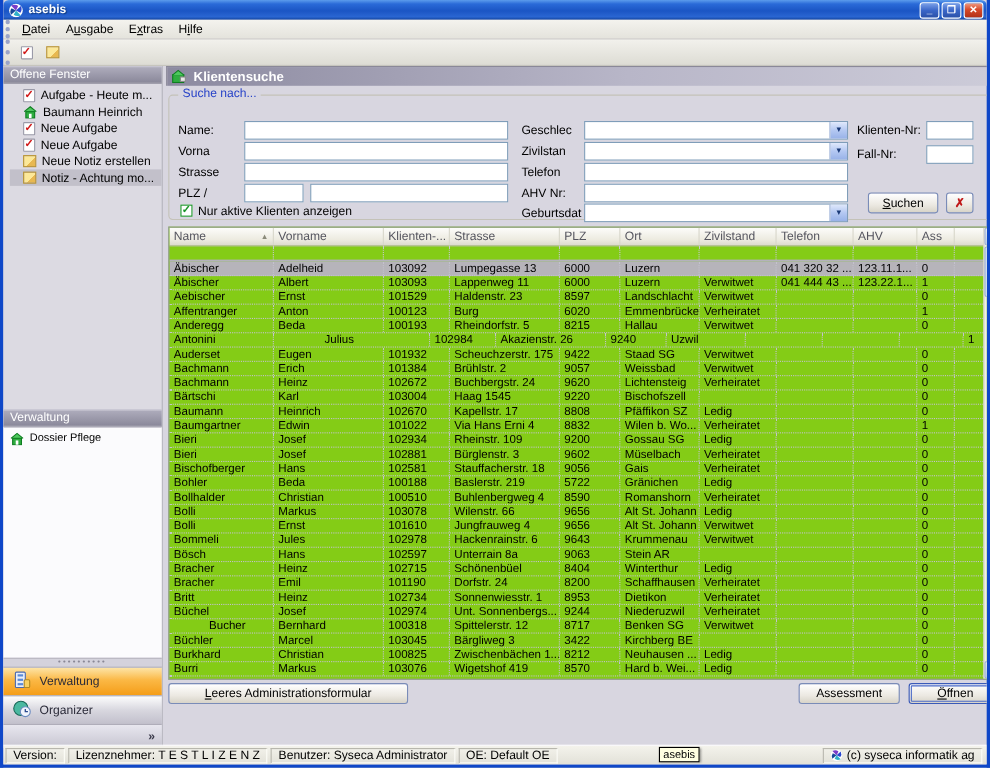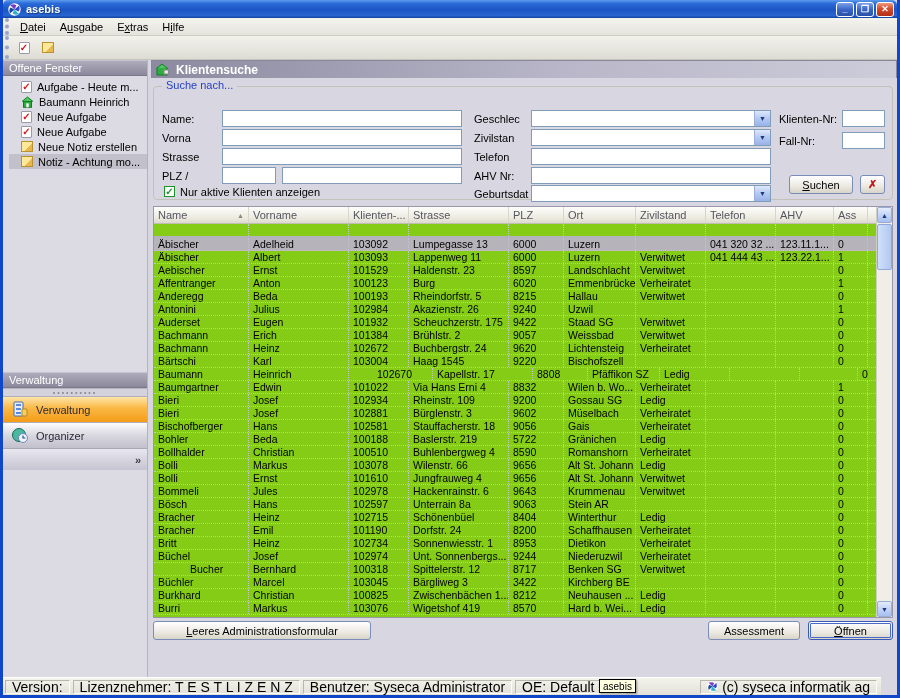--- a/index.html
+++ b/index.html
@@ -98,22 +98,22 @@
 
   
   .count-row { display:flex; gap:30px; margin:5px 0 0 6px; height:15px; }
   .btn-row { display:flex; align-items:center; margin:3px 4px 0 2px; }
   .btn-admin { width:218px; height:19px; }
   .spacer { flex:1; }
   .btn-assessment { width:92px; height:19px; margin-right:8px; }
   .btn-open { width:85px; height:19px; }
 
   
-  .statusbar { position:absolute; left:0; right:16px; bottom:0; height:18px; background:linear-gradient(180deg,#f4f3ec,#e2e1d8);
-    border-top:1px solid #fff; display:flex; align-items:center; font-size:14px; padding:0 2px; }
+  .statusbar { position:absolute; left:0; right:0; bottom:0; height:18px; background:linear-gradient(180deg,#f4f3ec,#e2e1d8);
+    border-top:1px solid #fff; display:flex; align-items:center; font-size:11px; padding:0 2px; }
   .seg { height:14px; display:inline-flex; align-items:center; padding:0 6px; margin-right:3px;
     border:1px solid; border-color:#b8b7ae #fdfdf8 #fdfdf8 #b8b7ae; white-space:nowrap; }
   .seg.right { margin-left:auto; margin-right:2px; gap:4px; }
   .tooltip { position:absolute; left:596px; bottom:2px; background:#ffffe1; border:1px solid #000; padding:0 3px; font-size:10px; height:14px; line-height:13px; box-shadow:1px 1px 2px rgba(0,0,0,.4); z-index:5; }
   u { text-decoration:underline; }
 </style>
 </head>
 <body>
 
 <div class="window">
@@ -188,20 +188,32 @@
           <div class="ow-item">
             <span class="li-icon note-icon"></span>
             <span>Neue Notiz erstellen</span>
           </div>
           <div class="ow-item selected">
             <span class="li-icon note-icon"></span>
             <span>Notiz - Achtung mo...</span>
           </div>
         </div>
       <div class="panel-header">Verwaltung</div>
+      <div class="verw-area">
+          <div class="ow-item">
+            <span class="li-icon house-icon">
+              <svg viewBox="0 0 13 12">
+                <path d="M1 5.5 L6.5 1 L12 5.5" fill="#4ec85e" stroke="#0e7d20"></path>
+                <rect x="2.5" y="5.5" width="8" height="5.8" fill="#2fae40" stroke="#0e7d20"></rect>
+                <rect x="5.3" y="7.4" width="2.4" height="3.9" fill="#fff"></rect>
+              </svg>
+            </span>
+            <span>Dossier Pflege</span>
+          </div>
+        </div>
       <div class="gripline">
           <span>••••••••••</span>
         </div>
       <div>
           <div class="nav-btn active">
             <span><svg class="nav-ico" viewBox="0 0 18 18">
                 <rect x="3" y="2" width="9" height="14" rx="1" fill="#e8eef8" stroke="#4a6ab0"></rect>
                 <rect x="5" y="4" width="5" height="2" fill="#5a8ad8"></rect>
                 <rect x="5" y="8" width="5" height="2" fill="#5a8ad8"></rect>
                 <rect x="5" y="12" width="5" height="2" fill="#5a8ad8"></rect>
@@ -384,21 +396,21 @@
               <div class="td" style="width: 100px;">Rheindorfstr. 5</div>
               <div class="td" style="width: 55px;">8215</div>
               <div class="td" style="width: 72px;">Hallau</div>
               <div class="td" style="width: 70px;">Verwitwet</div>
               <div class="td" style="width: 70px;"></div>
               <div class="td" style="width: 58px;"></div>
               <div class="td" style="width: 34px;">0</div>
             </div>
             <div class="tr">
               <div class="td" style="width: 95px;">Antonini</div>
-              <div class="td" style="width: 100px;">Julius</div>
+              <div class="td" style="width: 100px; margin-left: 42px;">Julius</div>
               <div class="td" style="width: 60px;">102984</div>
               <div class="td" style="width: 100px;">Akazienstr. 26</div>
               <div class="td" style="width: 55px;">9240</div>
               <div class="td" style="width: 72px;">Uzwil</div>
               <div class="td" style="width: 70px;"></div>
               <div class="td" style="width: 70px;"></div>
               <div class="td" style="width: 58px;"></div>
               <div class="td" style="width: 34px;">1</div>
             </div>
             <div class="tr">
@@ -445,21 +457,21 @@
               <div class="td" style="width: 55px;">9220</div>
               <div class="td" style="width: 72px;">Bischofszell</div>
               <div class="td" style="width: 70px;"></div>
               <div class="td" style="width: 70px;"></div>
               <div class="td" style="width: 58px;"></div>
               <div class="td" style="width: 34px;">0</div>
             </div>
             <div class="tr">
               <div class="td" style="width: 95px;">Baumann</div>
               <div class="td" style="width: 100px;">Heinrich</div>
-              <div class="td" style="width: 60px; margin-left: 24px;">102670</div>
+              <div class="td" style="width: 60px;">102670</div>
               <div class="td" style="width: 100px;">Kapellstr. 17</div>
               <div class="td" style="width: 55px;">8808</div>
               <div class="td" style="width: 72px;">Pfäffikon SZ</div>
               <div class="td" style="width: 70px;">Ledig</div>
               <div class="td" style="width: 70px;"></div>
               <div class="td" style="width: 58px;"></div>
               <div class="td" style="width: 34px;">0</div>
             </div>
             <div class="tr">
               <div class="td" style="width: 95px;">Baumgartner</div>

